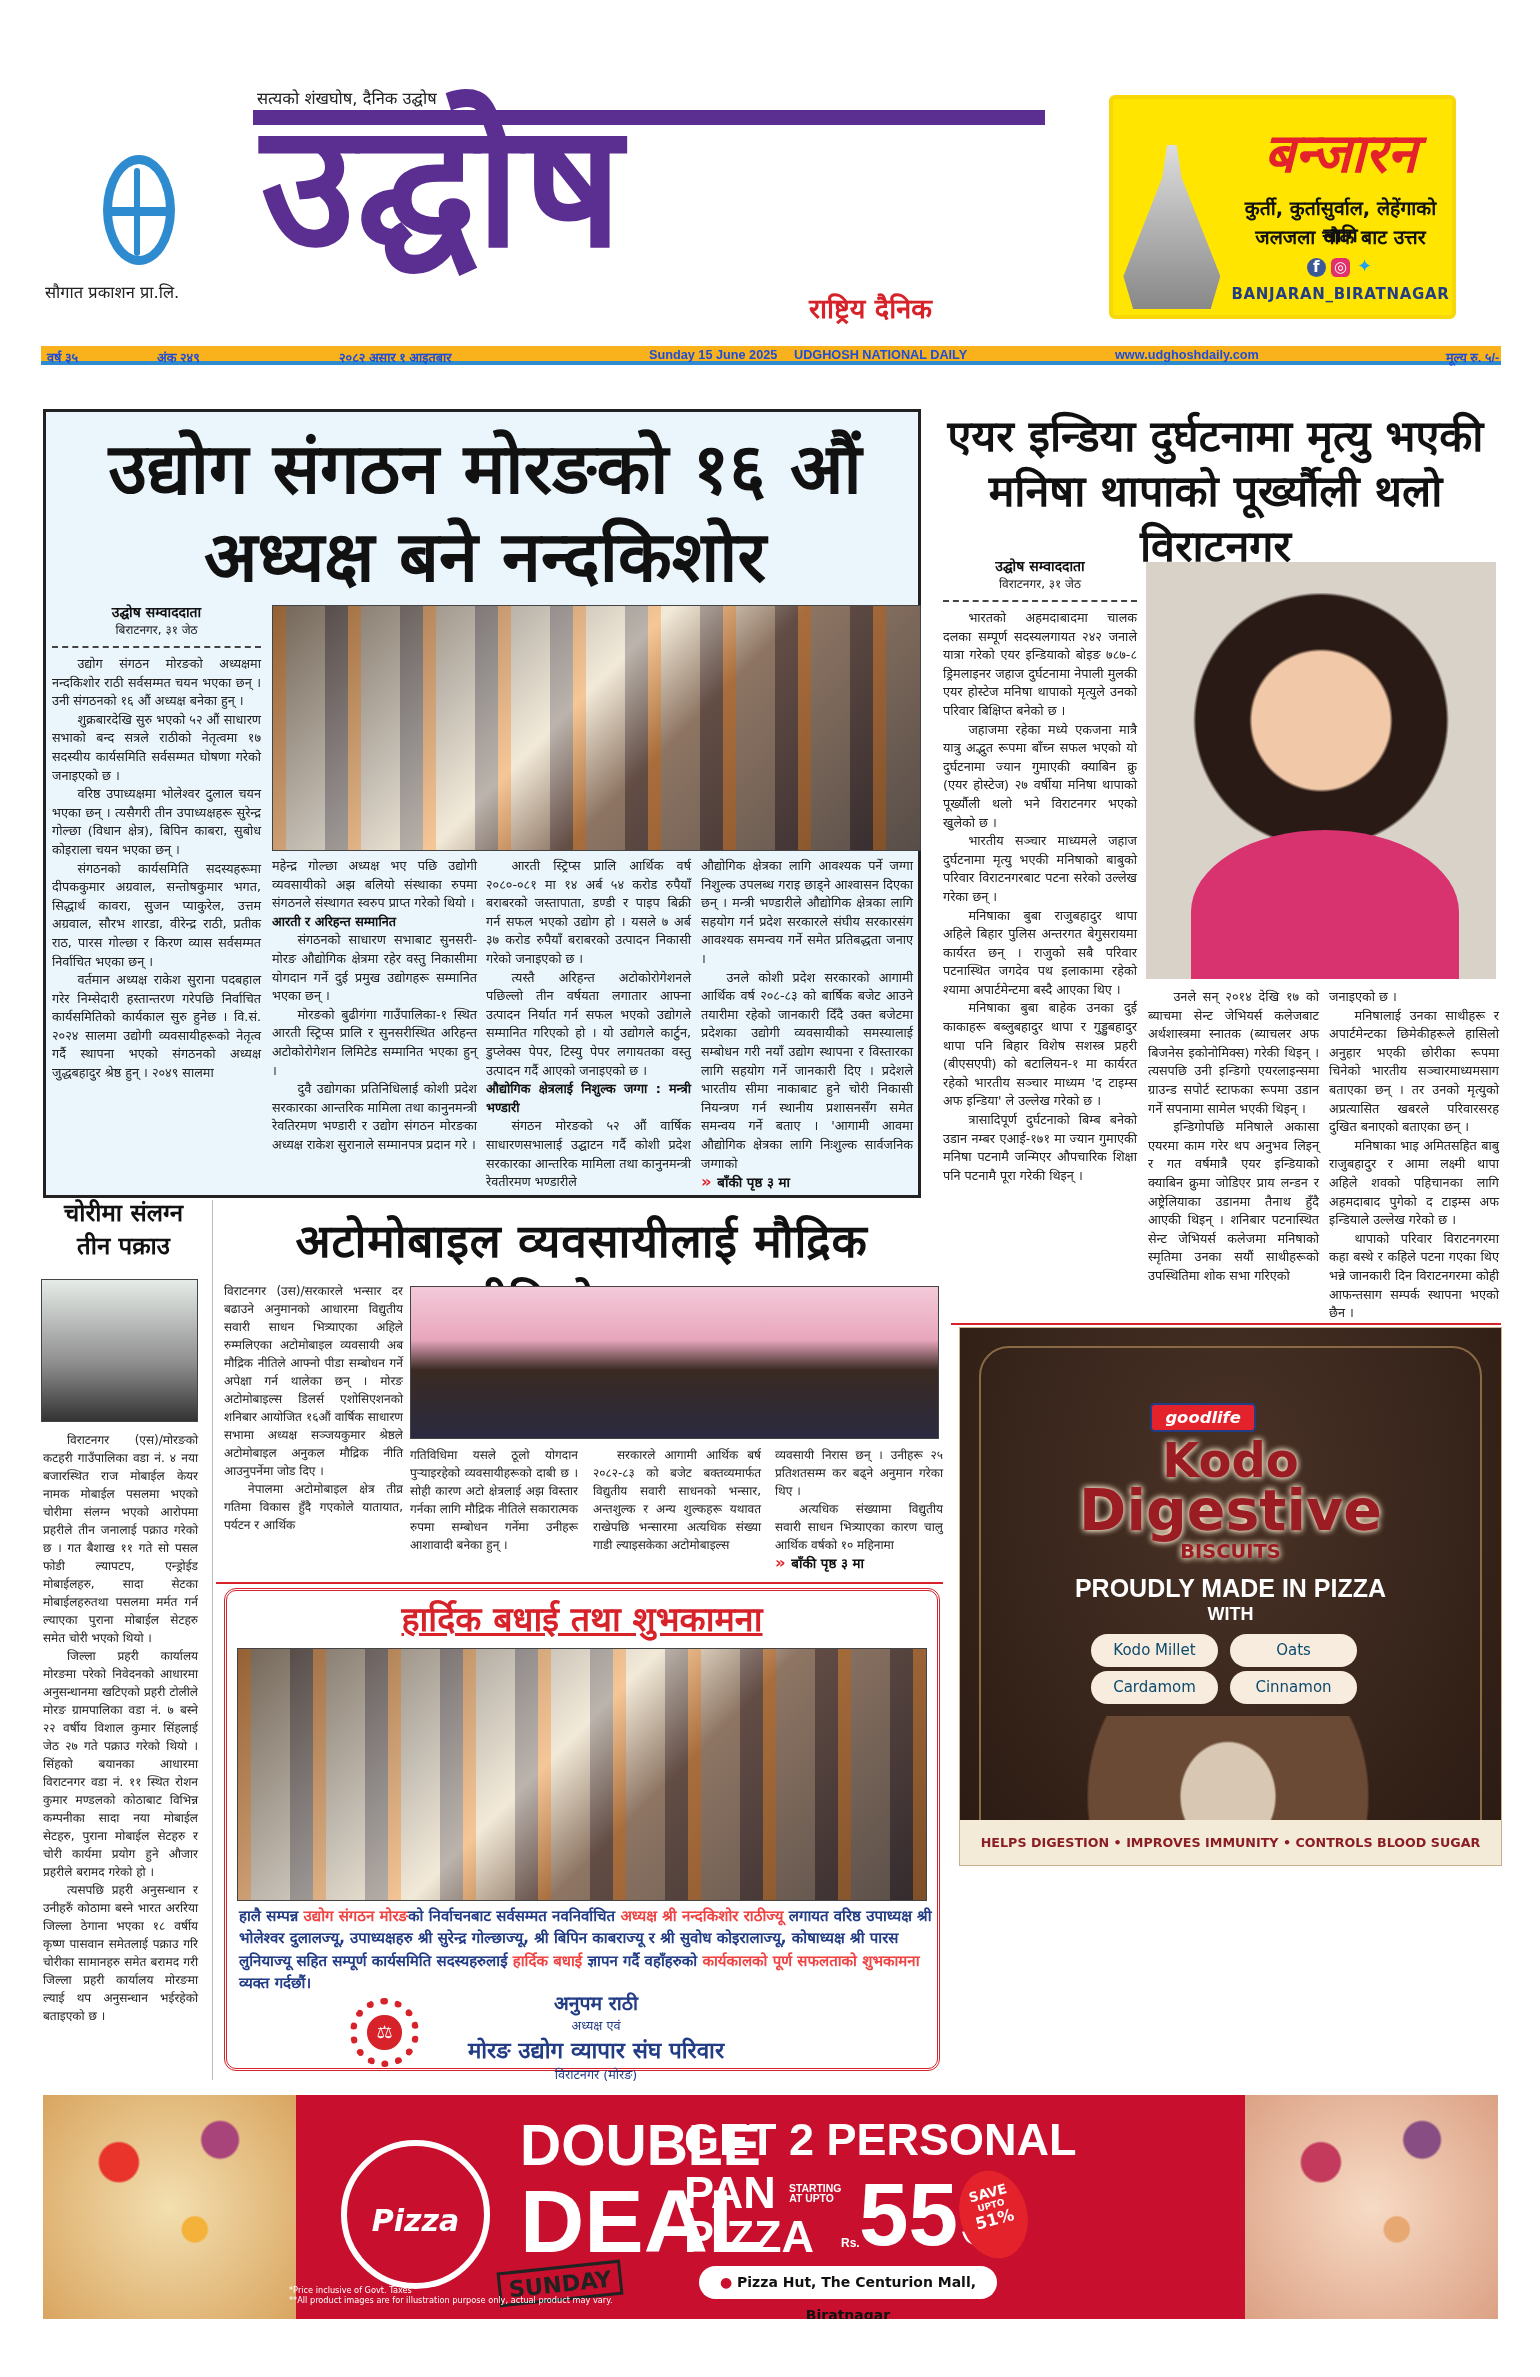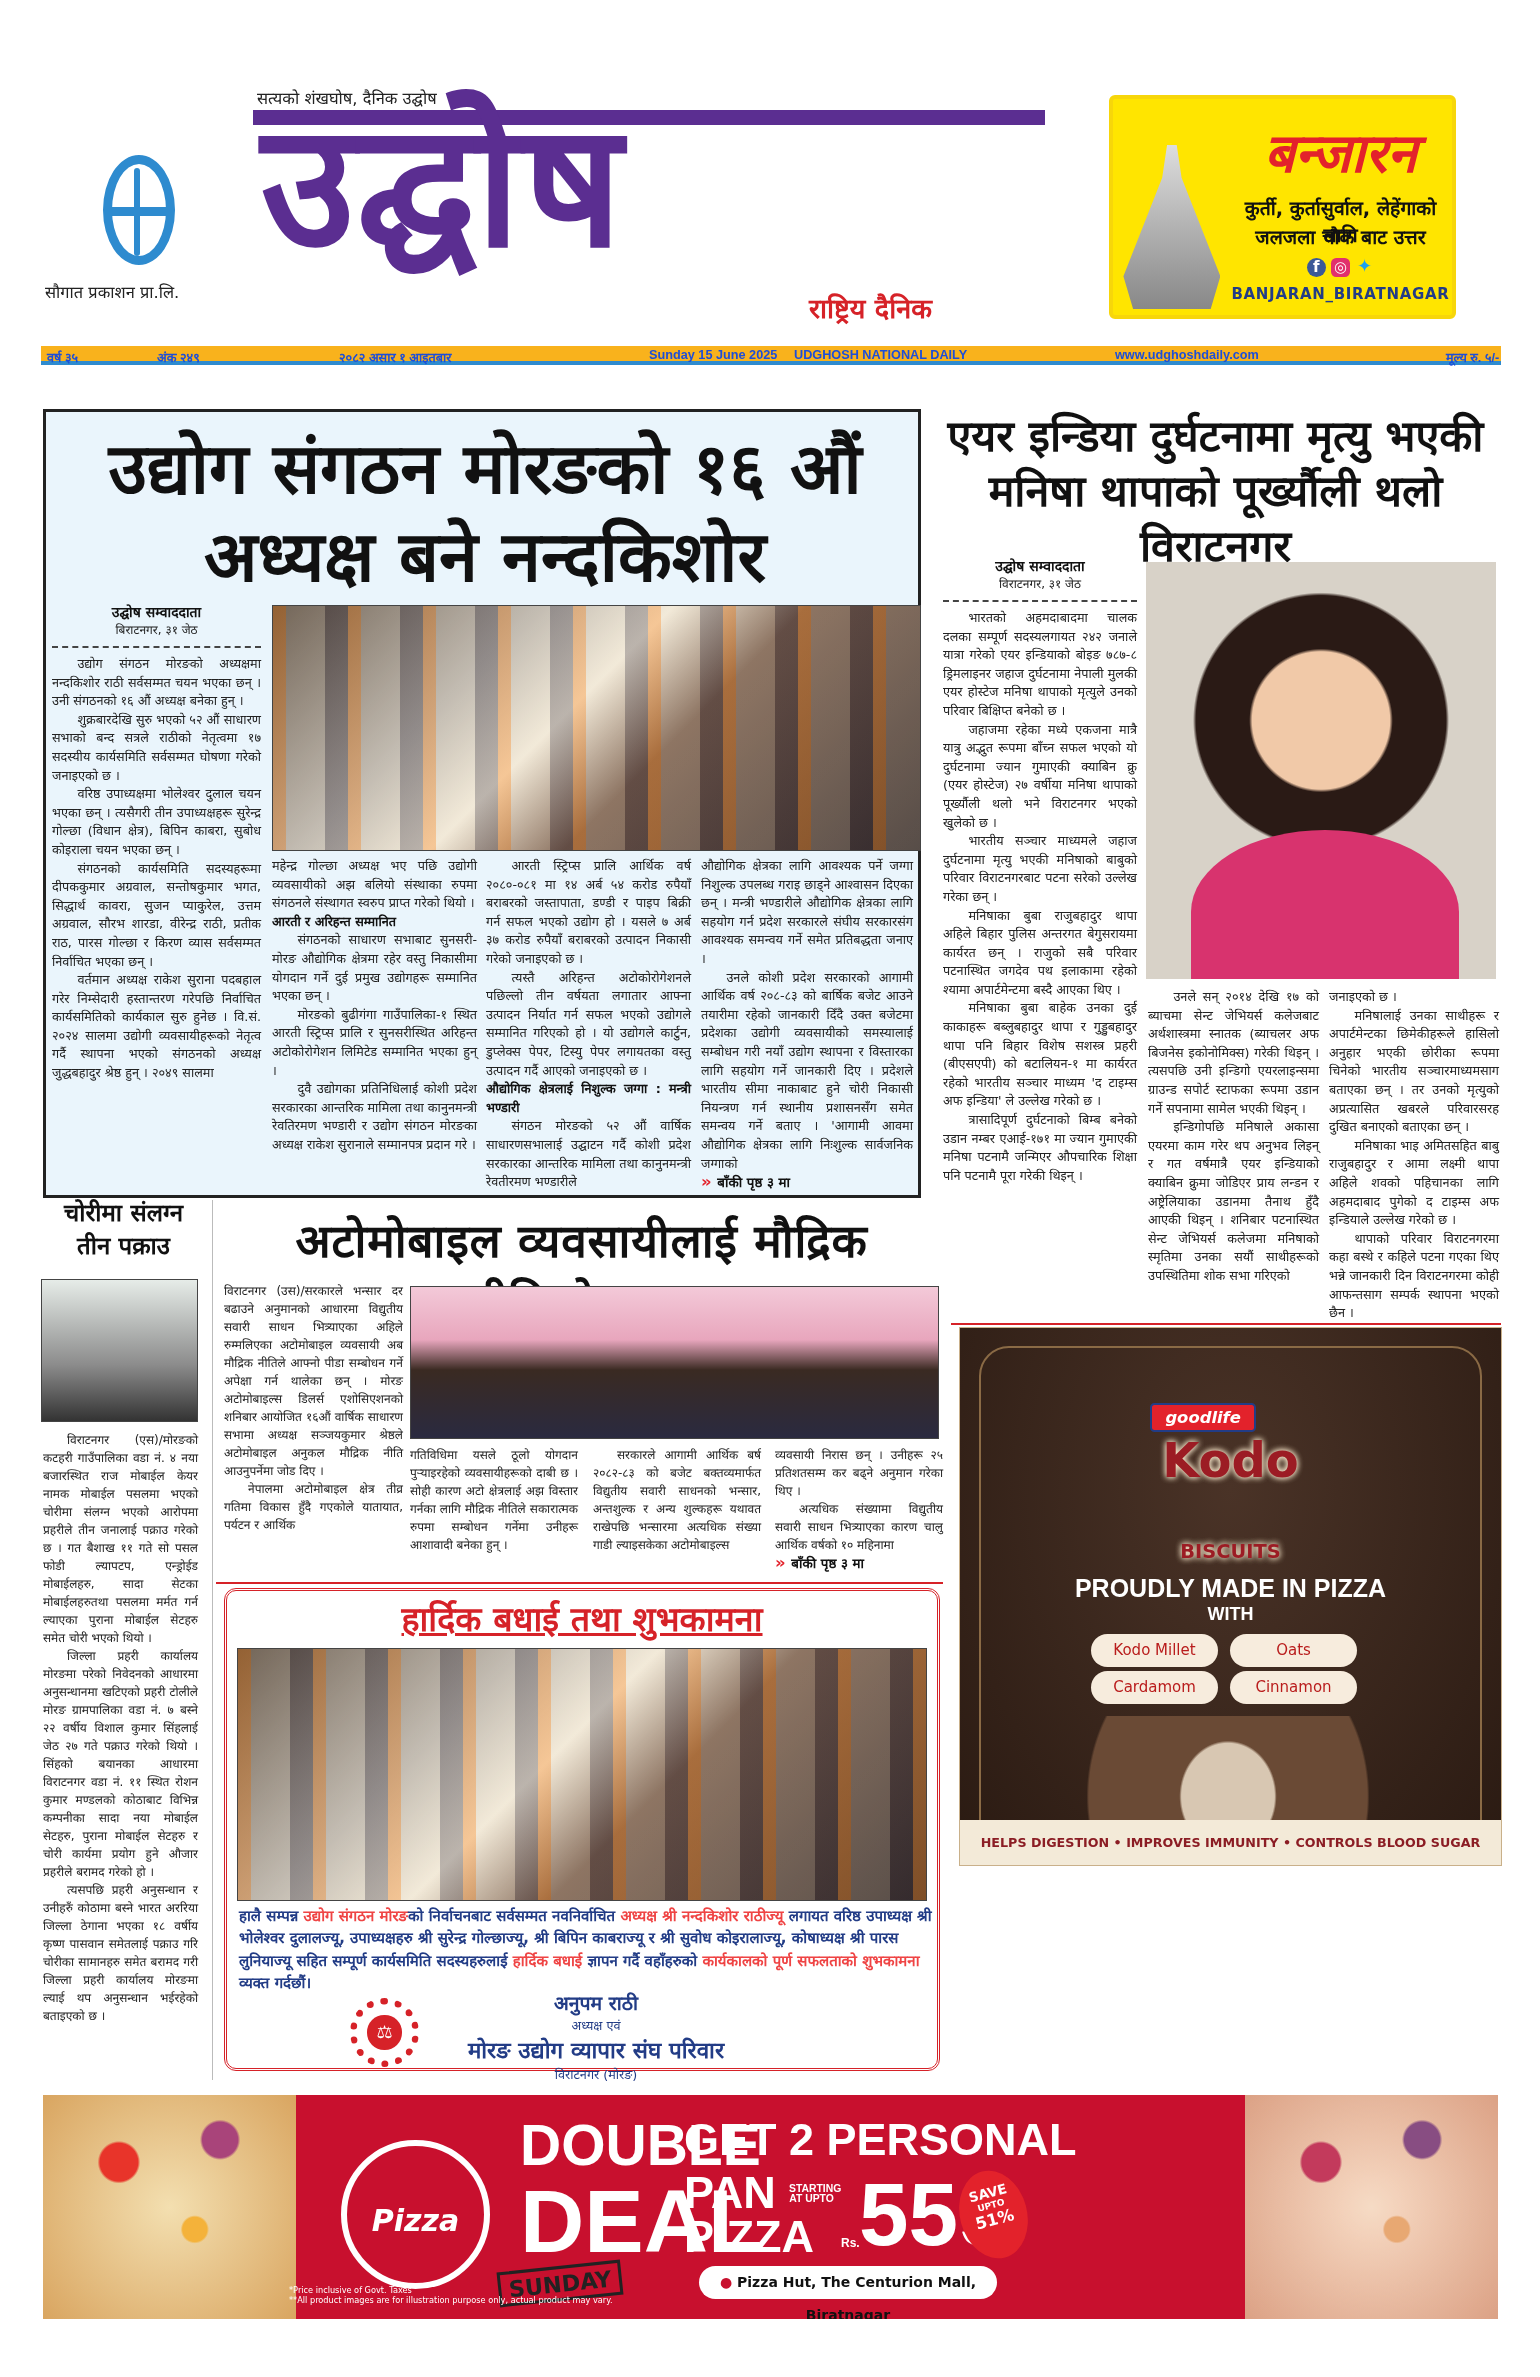--- a/index.html
+++ b/index.html
@@ -48,21 +48,21 @@
 
 #greet{left:224px;top:1588px;width:716px;height:483px;border:3px double #d62228;border-radius:12px}
 #greet-title{left:224px;top:1595px;width:716px;text-align:center;font-size:34px;font-weight:bold;color:#d62228;text-decoration:underline}
 #greet-text{left:239px;top:1905px;width:693px;font-size:15px;line-height:22.4px;font-weight:bold;color:#223c86}
 #greet-text .hl{color:#ef4444}
 
 #biscuit{left:959px;top:1327px;width:543px;height:539px;background:radial-gradient(ellipse at 50% 30%,#4a3327,#2a1a12);border:1.5px solid #c9b08a;overflow:hidden}
 #biscuit .frame{position:absolute;left:19.4px;top:18px;right:19.4px;bottom:0;border:2.2px solid #8a6a45;border-radius:30px 30px 0 0}
 #biscuit .gl{position:absolute;left:190px;top:75px;padding:3px 13.4px;background:#e3222b;color:#fff;font-style:italic;font-weight:bold;font-size:16.4px;border:2.2px solid #223c86;border-radius:4.5px}
 #biscuit .kodo{position:absolute;left:0;width:100%;text-align:center;color:#9c1c24;font-weight:bold;text-shadow:0 0 6px #f5e4c8,0 0 6px #f5e4c8}
-#biscuit .pill{position:absolute;width:127px;height:33px;border-radius:16.4px;background:#f7ecdd;color:#b91c1c;font-size:15px;text-align:center;line-height:33px}
+#biscuit .pill{position:absolute;width:127px;height:33px;border-radius:16.4px;background:#f7ecdd;color:#0c4a6e;font-size:15px;text-align:center;line-height:33px}
 #biscuit .proud{position:absolute;left:0;width:100%;text-align:center;color:#fff;font-weight:bold;font-family:"Liberation Sans",sans-serif}
 #biscuit .granny{position:absolute;left:104px;top:313px;width:328px;height:268px;background:radial-gradient(ellipse at 50% 30%,#d8c7b2 0 20%,#6a4a35 21% 60%,transparent 61%)}
 #biscuit .pack{position:absolute;left:134px;top:596px;width:313px;height:97px;background:#f3ead8;border-radius:4.5px}
 #biscuit .cookie{position:absolute;top:611px;width:104px;height:104px;border-radius:50%;background:radial-gradient(circle,#c79a64,#9a6c3a)}
 #biscuit .price{position:absolute;left:453px;top:611px;width:78px;height:78px;border-radius:50%;background:#9c1c24;border:2.2px dashed #fff;color:#fef9c3;text-align:center;font-weight:normal;font-size:15px;line-height:18px;padding-top:19.4px}
 #biscuit .foot{position:absolute;left:0;bottom:0;width:100%;height:45px;background:#f3ead8;color:#8b1d24;text-align:center;font-weight:bold;font-size:12.7px;line-height:45px}
 
 #pizza{left:43px;top:2095px;width:1455px;height:224px;background:#c8102e;overflow:hidden}
 #pizza .pz{position:absolute;top:0;width:253px;height:224px;background:radial-gradient(circle at 30% 30%,#e8342a 0 8%,transparent 9%),radial-gradient(circle at 60% 60%,#f4b23a 0 6%,transparent 7%),radial-gradient(circle at 70% 20%,#a9447a 0 7%,transparent 8%),radial-gradient(circle at 50% 50%,#f3dfb0,#d9a560)}
 #pizza .hut{position:absolute;left:298px;top:45px;width:149px;height:149px;border:6px solid #fff;border-radius:50%;color:#fff;font-size:30px;font-style:italic;font-weight:bold;text-align:center;line-height:149px}
@@ -225,20 +225,21 @@
   <div style="font-size:19.4px">अनुपम राठी</div>
   <div style="font-size:12.7px;font-weight:normal">अध्यक्ष एवं</div>
   <div style="font-size:22.4px">मोरङ उद्योग व्यापार संघ परिवार</div>
   <div style="font-size:12.7px;font-weight:normal">विराटनगर (मोरङ)</div>
 </div>
 
 <div class="abs" id="biscuit">
   <div class="frame"></div>
   <div class="gl">goodlife</div>
   <div class="kodo" style="top:104px;font-size:48px">Kodo</div>
+  <div class="kodo" style="top:149px;font-size:57px">Digestive</div>
   <div class="kodo" style="top:212px;font-size:19.4px">BISCUITS</div>
   <div class="proud" style="top:246px;font-size:25px">PROUDLY MADE IN PIZZA</div>
   <div class="proud" style="top:276px;font-size:18px">WITH</div>
   <div class="pill" style="left:131px;top:306px">Kodo Millet</div>
   <div class="pill" style="left:270px;top:306px">Oats</div>
   <div class="pill" style="left:131px;top:343px">Cardamom</div>
   <div class="pill" style="left:270px;top:343px">Cinnamon</div>
   <div class="granny" style="top:388px"></div>
   <div class="pack"></div>
   <div class="cookie" style="left:15px"></div>

